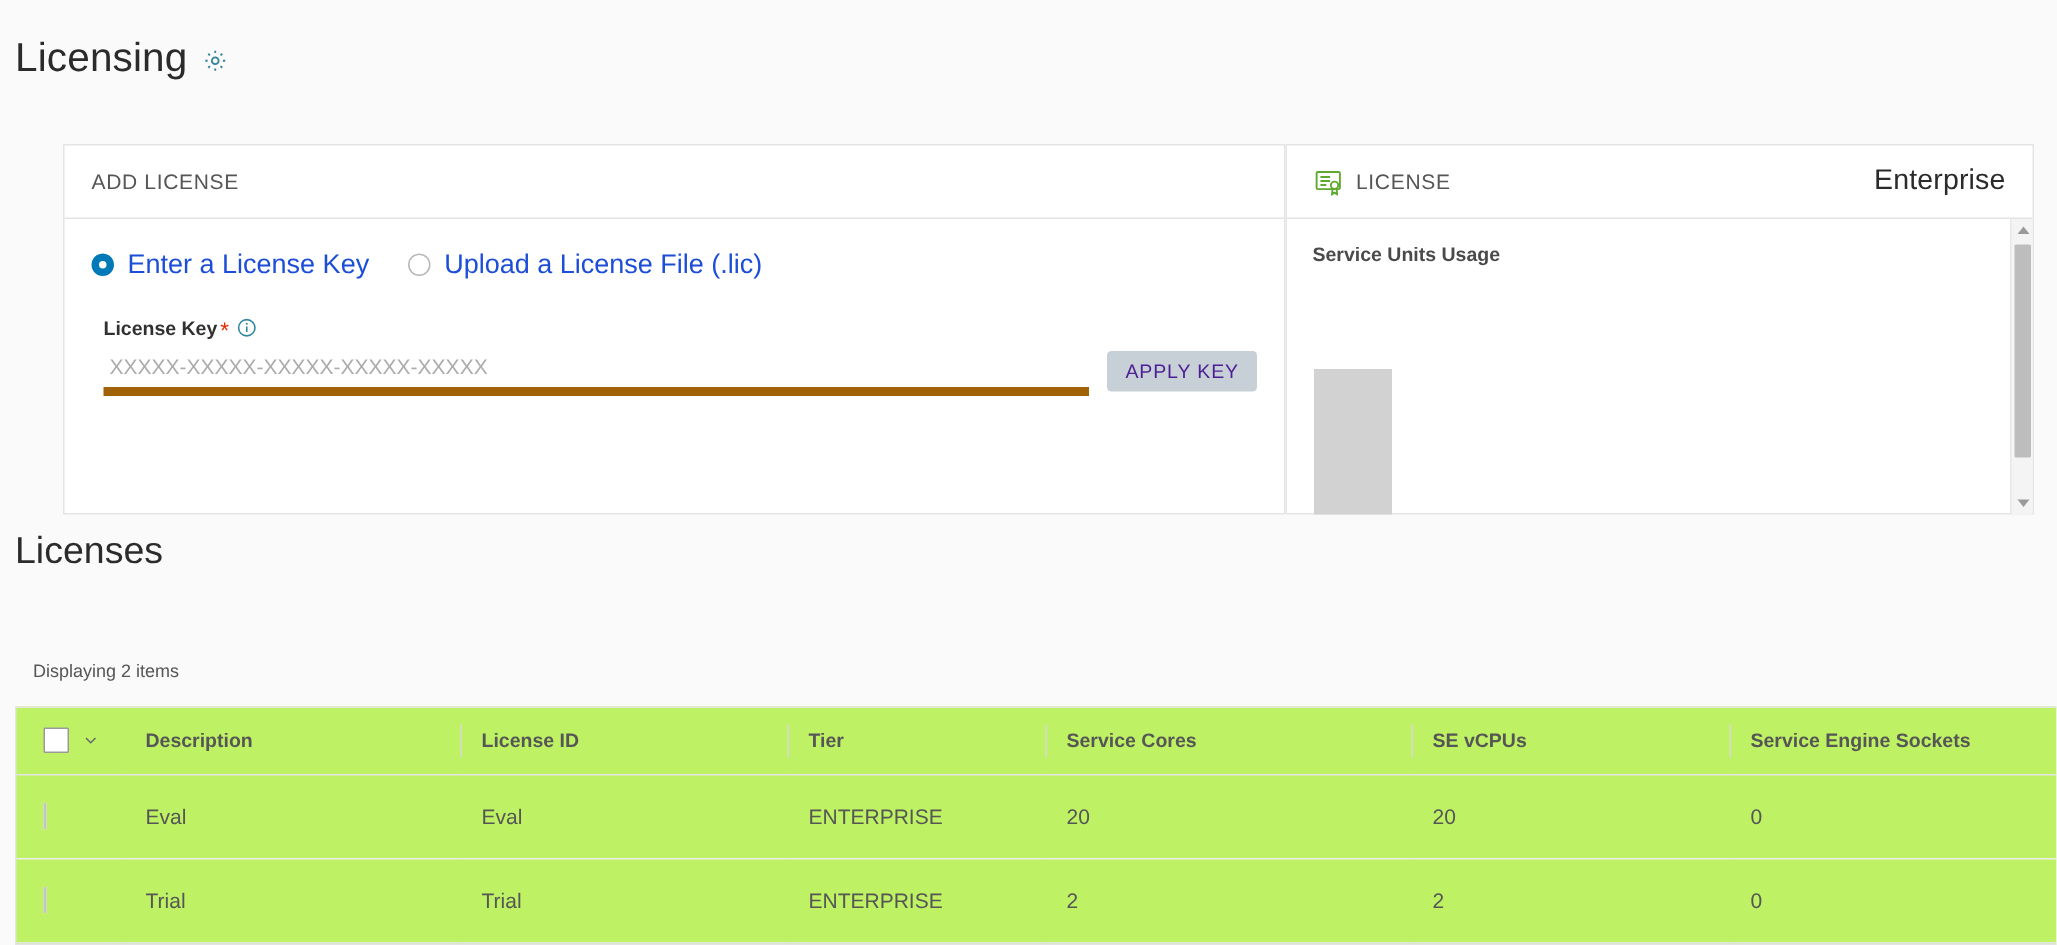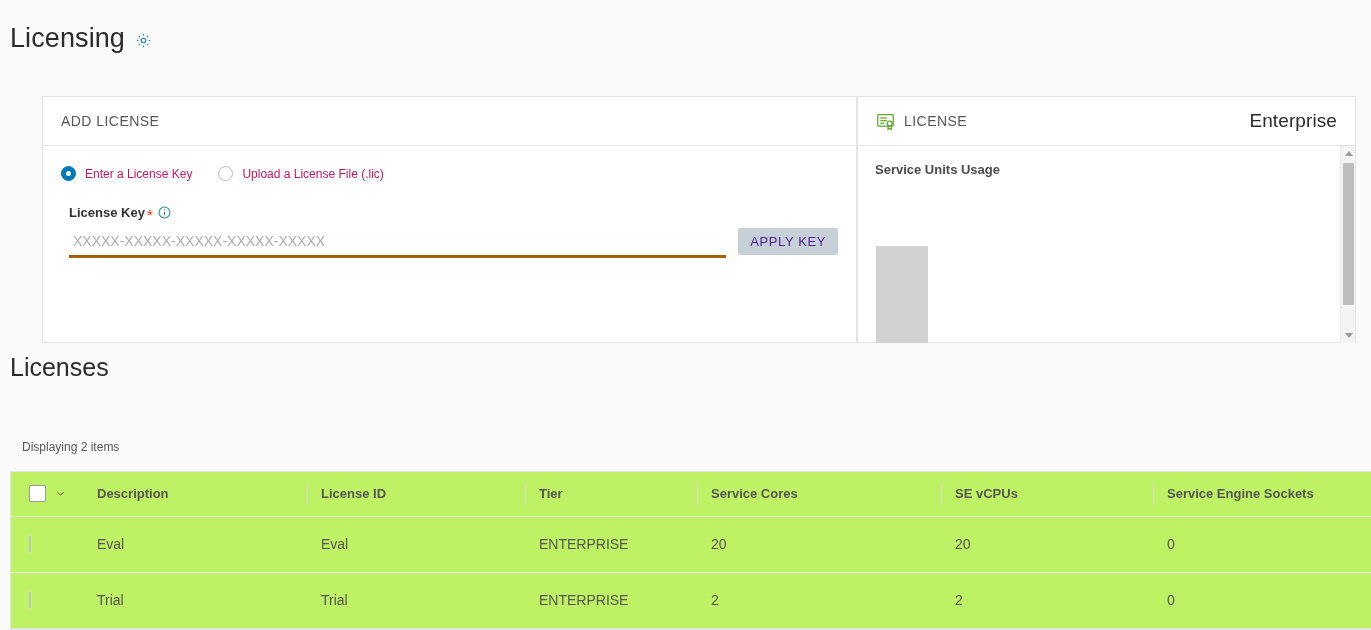--- a/index.html
+++ b/index.html
@@ -128,22 +128,22 @@
     left: 50%;
     top: 50%;
     width: 5px;
     height: 5px;
     margin-left: -2.5px;
     margin-top: -2.5px;
     border-radius: 50%;
     background: #ffffff;
   }
   .radio-label {
-    font-size: 12px;
-    color: #be185d;
+    font-size: 18px;
+    color: #1d4ed8;
   }
 
   .field-label-row {
     display: flex;
     align-items: center;
     gap: 5px;
     margin-left: 8px;
     margin-bottom: 8px;
   }
   .field-label {
@@ -163,21 +163,21 @@
 
   .input-row {
     display: flex;
     align-items: flex-end;
     gap: 12px;
     margin-left: 8px;
   }
   .license-input {
     width: 672px;
     border: none;
-    border-bottom: 3px solid #a16207;
+    border-bottom: 6px solid #a16207;
     background: transparent;
     font-family: "Liberation Sans", sans-serif;
     font-size: 14px;
     color: #313131;
     padding: 0 0 6px 4px;
     outline: none;
     box-sizing: border-box;
   }
   .license-input::placeholder {
     color: #acacac;

